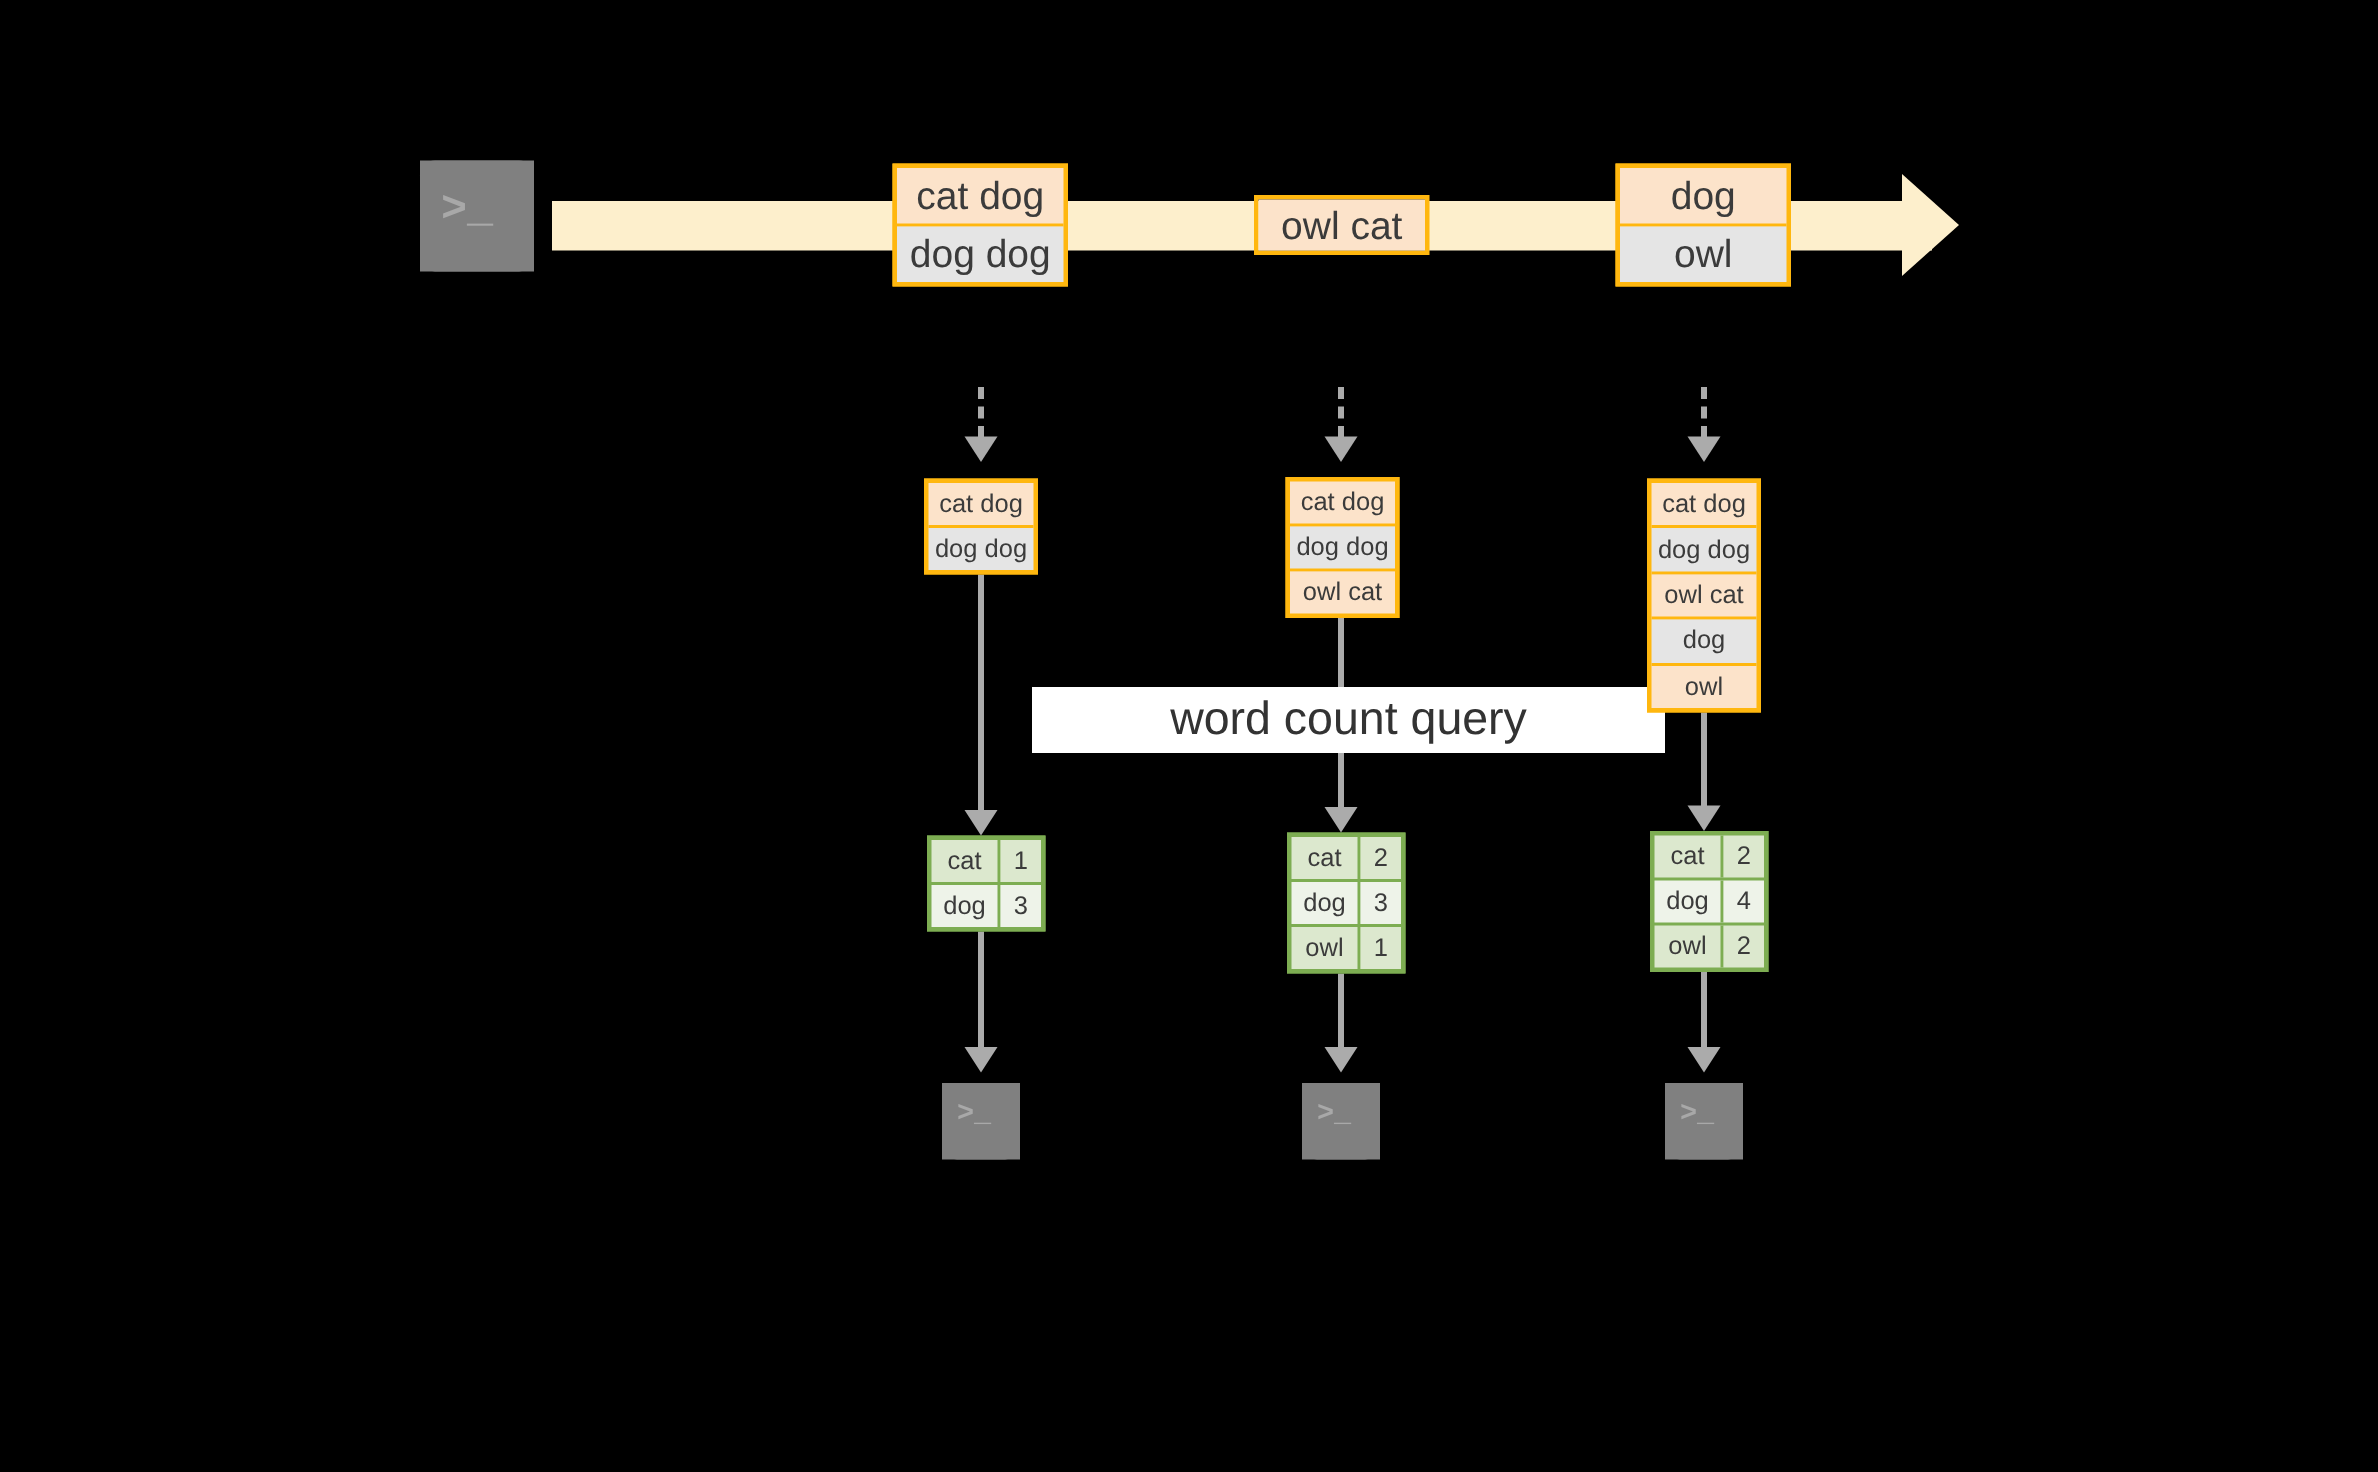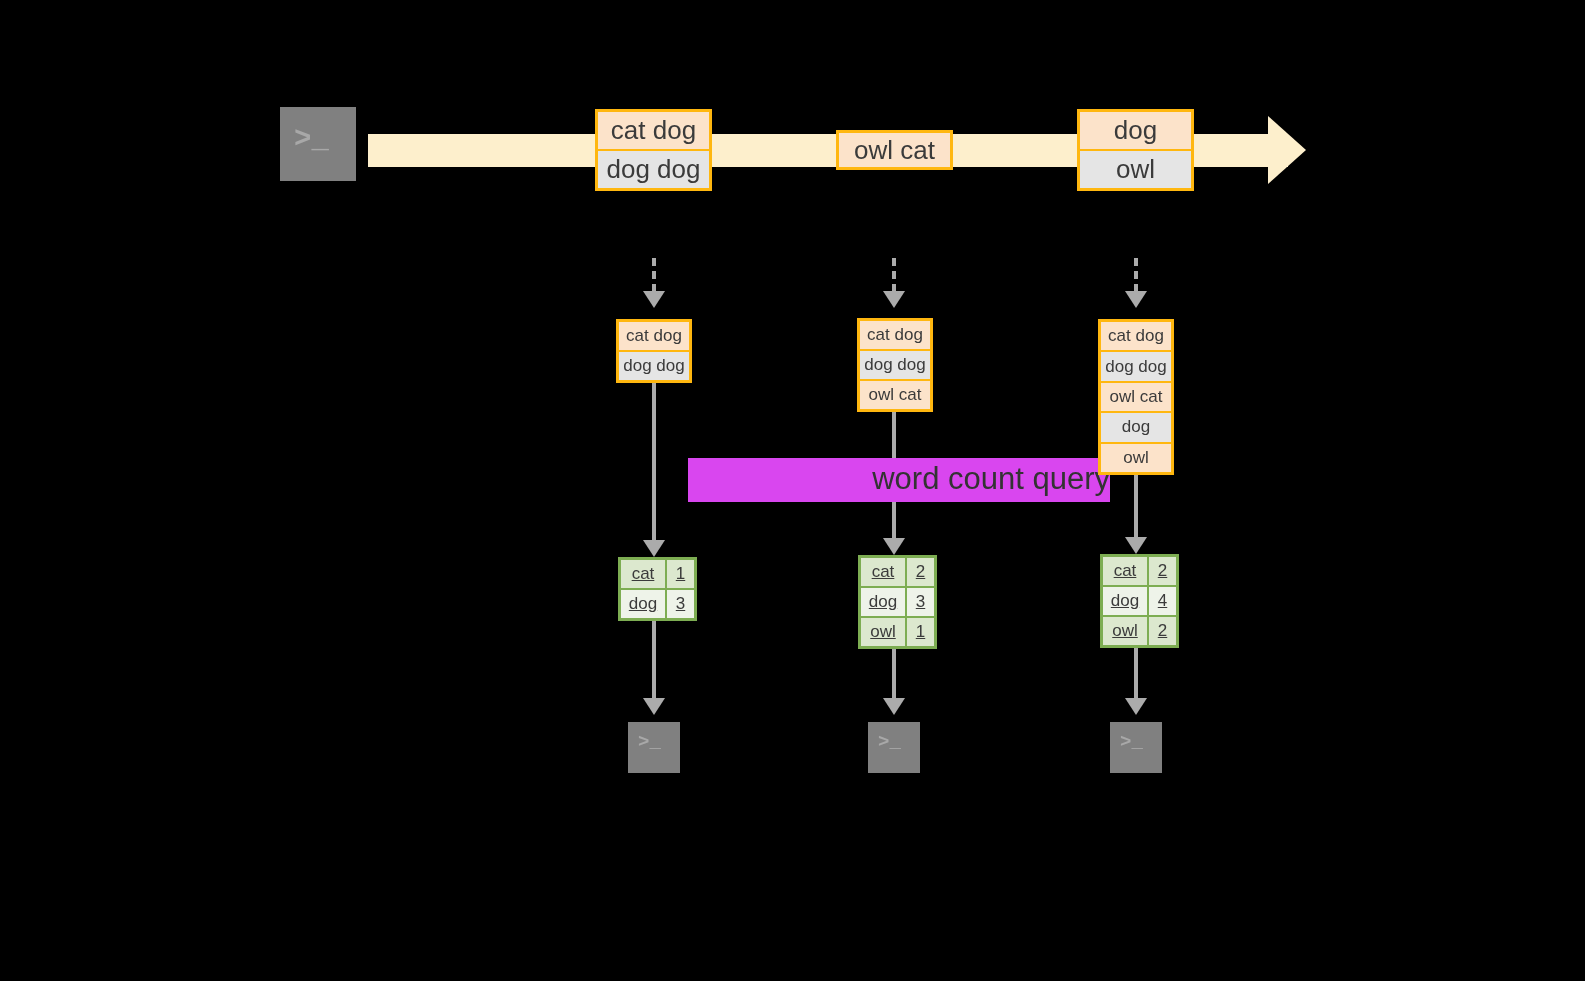--- a/index.html
+++ b/index.html
@@ -88,21 +88,20 @@
     border:3px solid #7DAD52;
     background:#7DAD52;
     display:flex;
     flex-direction:column;
     z-index:5;
   }
   .gbox .grow{
     flex:1 1 auto;
     display:flex;
     border-bottom:2px solid #7DAD52;
-    text-decoration:underline;
   }
   .gbox .grow:last-child{ border-bottom:none; }
   .gbox .gcell{
     display:flex;
     align-items:center;
     justify-content:center;
     font-size:17px;
     background:#DCE8CE;
     white-space:nowrap;
   }
@@ -125,24 +124,24 @@
     position:absolute;
     width:0;height:0;
     border-left:11px solid transparent;
     border-right:11px solid transparent;
     border-top:17px solid #ABABAB;
   }
 
   
   .label-band{
     position:absolute;
-    background:#d946ef;
+    background:#ffffff;
     display:flex;
     align-items:center;
-    justify-content:flex-end;
+    justify-content:center;
     z-index:4;
   }
   .label-band span{
     font-size:31px;
     color:#333;
     white-space:nowrap;
     padding-bottom:2px;
   }
 </style>
 </head>

